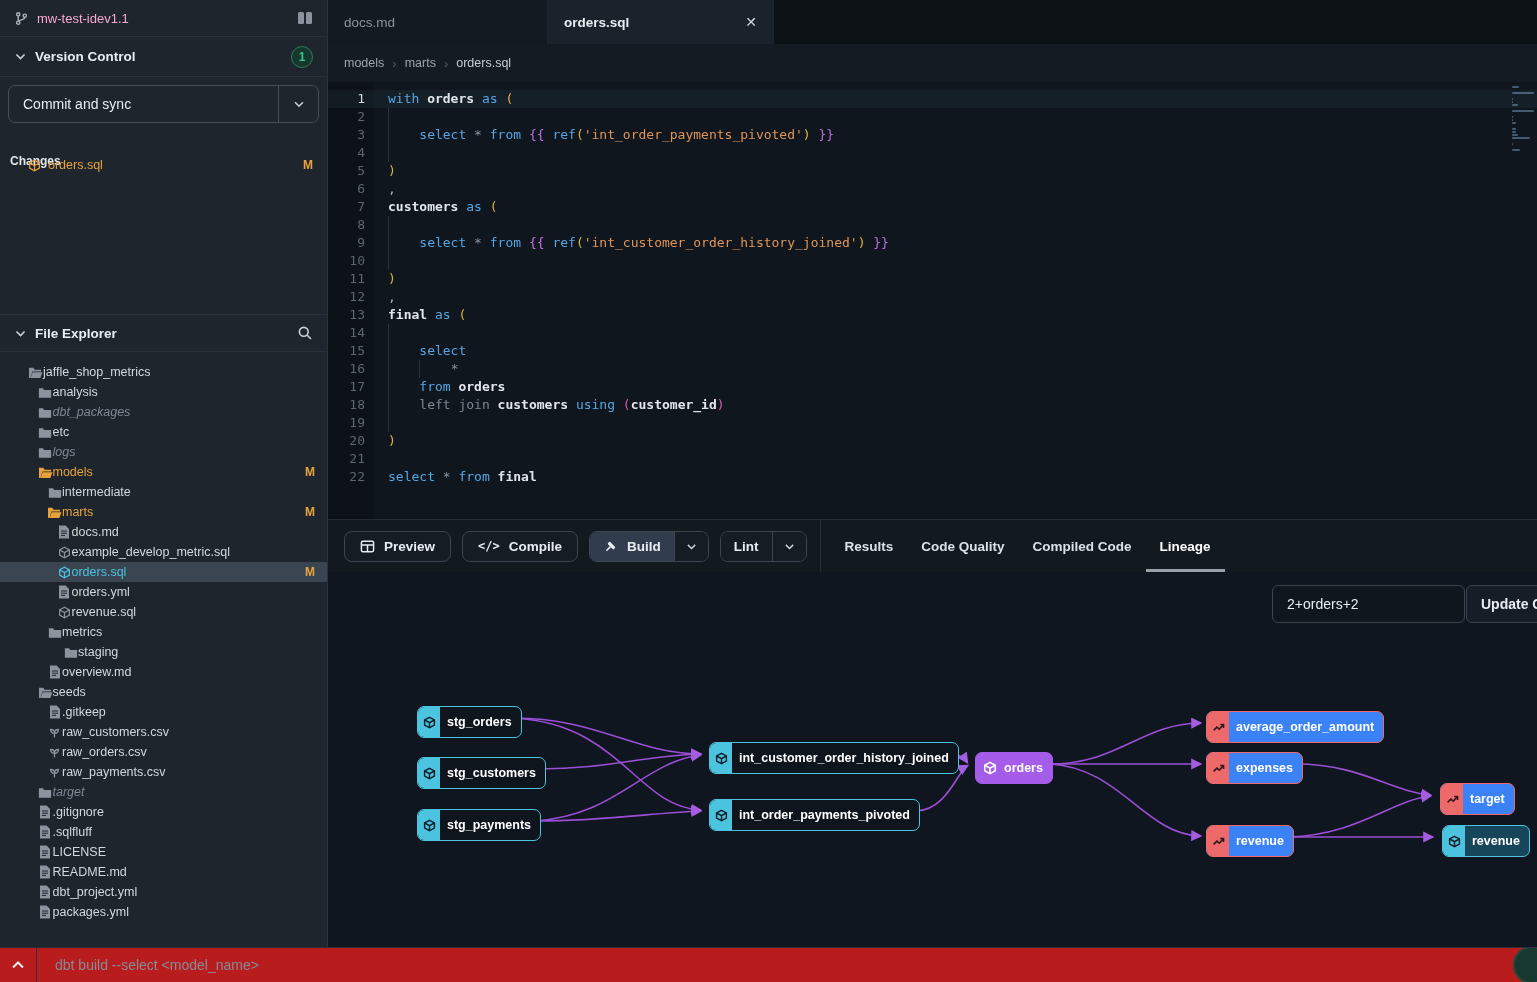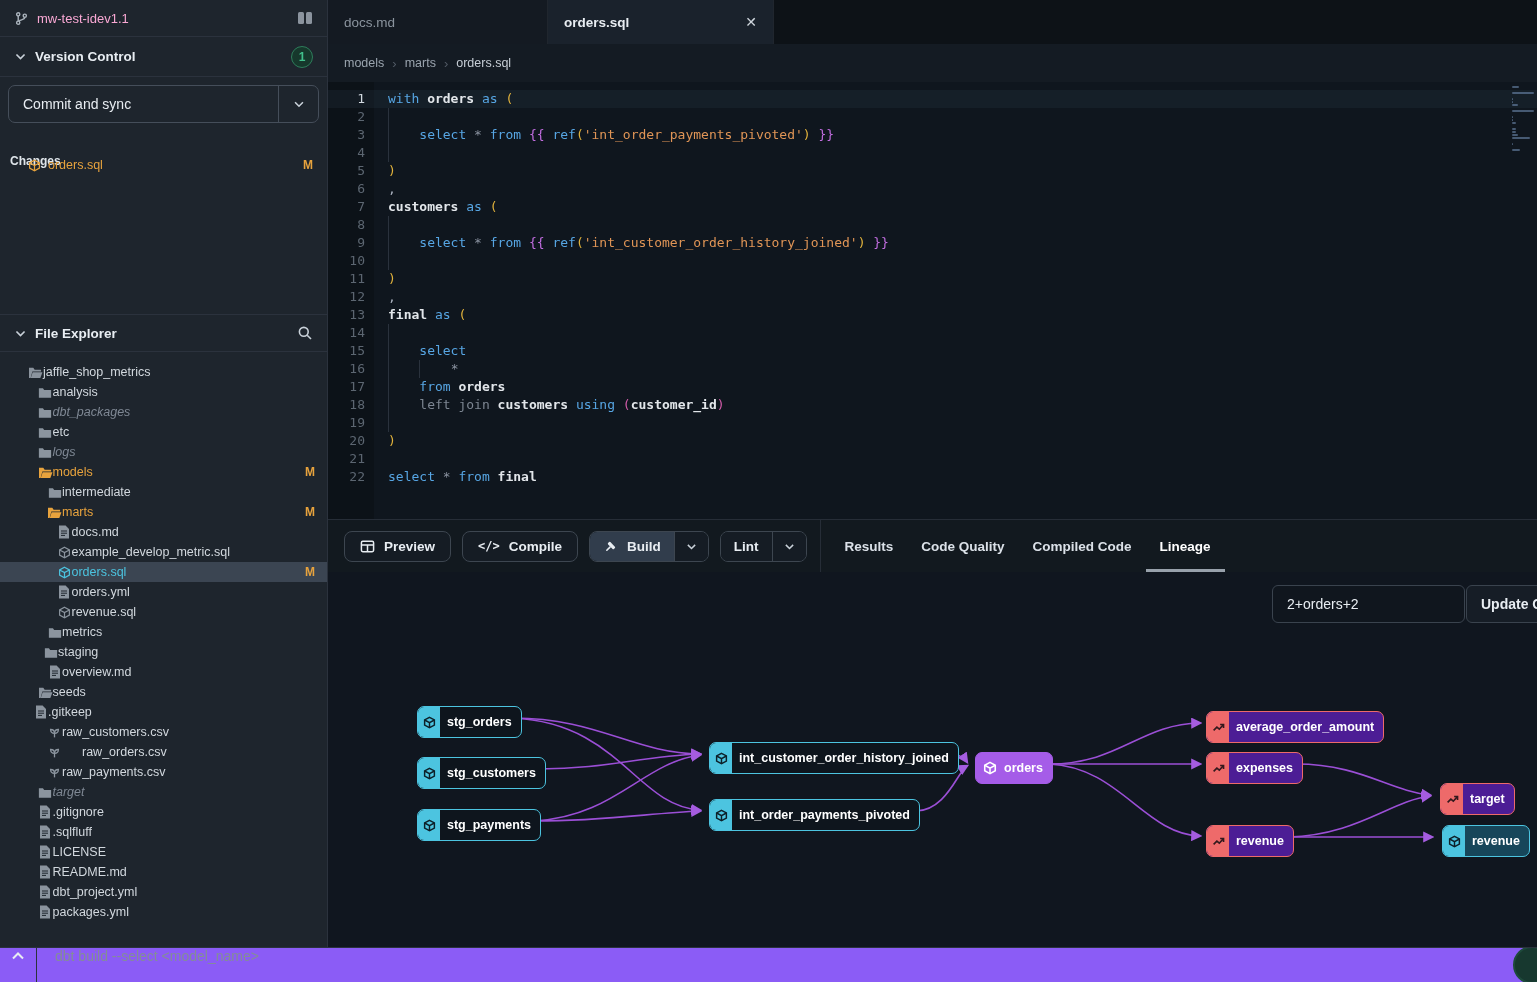--- a/index.html
+++ b/index.html
@@ -80,30 +80,30 @@
 
   .lineage { flex:0 0 375px; position:relative; background:#10161f; overflow:hidden; }
   .lg-edges { position:absolute; left:0; top:0; }
   .lg-node { position:absolute; height:32px; display:flex; align-items:center; border-radius:7px; border:1.5px solid; overflow:hidden; font-size:12.5px; font-weight:700; color:#fff; cursor:pointer; white-space:nowrap; }
   .lg-node .lg-chip { width:22px; height:100%; display:flex; align-items:center; justify-content:center; }
   .lg-node .lg-label { padding:0 9px 0 7px; }
   .lg-node.model { border-color:#4cc4e0; background:#0e151d; }
   .lg-node.model .lg-chip { background:#4cc4e0; }
   .lg-node.model-teal { border-color:#4cc4e0; background:#17465a; }
   .lg-node.model-teal .lg-chip { background:#4cc4e0; }
-  .lg-node.metric { border-color:#ee6a6a; background:#4c1d95;align-items:center; }
+  .lg-node.metric { border-color:#ee6a6a; background:#3b82f6;align-items:center; }
   .lg-node.metric .lg-chip { background:#ee6a6a; }
   .lg-node.model-selected { border-color:#a55ce8; background:#a55ce8; }
   .lg-node.model-selected .lg-chip { background:transparent; width:18px; margin-left:5px; }
   .lg-node.model-selected .lg-label { padding-left:5px; }
   .lg-input { position:absolute; left:944px; top:13px; width:193px; height:38px; background:#10161e; border:1px solid #3a434e; border-radius:6px; color:#e8edf2; font-size:14px; padding:0 14px; font-family:"Liberation Sans", sans-serif; }
   .lg-update { position:absolute; left:1138px; top:13px; height:38px; width:130px; background:#161d26; border:1px solid #3a434e; border-radius:6px; color:#e8edf2; font-size:14px; font-weight:600; text-align:left; padding:0 0 0 14px; white-space:nowrap; overflow:hidden; cursor:pointer; font-family:"Liberation Sans", sans-serif; }
 
   
-  .cmdbar { position:absolute; left:0; top:947px; width:1537px; height:35px; background:#8b5cf6; border-top:1px solid #2b323d; display:flex; align-items:flex-start; overflow:hidden; }
+  .cmdbar { position:absolute; left:0; top:947px; width:1537px; height:35px; background:#b91c1c; border-top:1px solid #2b323d; display:flex; align-items:center; overflow:hidden; }
   .cmd-chevron { width:36px; display:flex; align-items:center; justify-content:center; cursor:pointer; }
   .cmd-divider { width:1px; height:35px; background:#2b323d; }
   .cmd-input { flex:1; background:transparent; border:none; outline:none; color:#e8edf2; font-size:14px; padding-left:18px; font-family:"Liberation Sans", sans-serif; }
   .cmd-input::placeholder { color:#848d97; }
   .status-dot { position:absolute; right:-14px; top:50%; transform:translateY(-50%); width:38px; height:38px; border-radius:50%; background:#17382f; border:2px solid #1e4a3c; }
   svg { display:block; }
 </style>
 </head>
 <body>
 
@@ -293,21 +293,21 @@
           <span class="t-label">revenue.sql</span>
         </div>
         <div class="tree-row" style="padding-left: 47px;">
           <span class="t-icon">
             <svg width="14" height="13" viewBox="0 0 16 14" fill="#8b949e">
               <path d="M1 2h4.6l1.5 2H15v9H1z"></path>
             </svg>
           </span>
           <span class="t-label">metrics</span>
         </div>
-        <div class="tree-row" style="padding-left: 43px;">
+        <div class="tree-row" style="padding-left: 63px;">
           <span class="t-icon">
             <svg width="14" height="13" viewBox="0 0 16 14" fill="#8b949e">
               <path d="M1 2h4.6l1.5 2H15v9H1z"></path>
             </svg>
           </span>
           <span class="t-label">staging</span>
         </div>
         <div class="tree-row" style="padding-left: 47px;">
           <span class="t-icon">
             <svg width="12" height="14" viewBox="0 0 12 14" fill="#8b949e">
@@ -319,40 +319,40 @@
         </div>
         <div class="tree-row" style="padding-left: 37.5px;">
           <span class="t-icon">
             <svg width="15" height="13" viewBox="0 0 16 14" fill="#8b949e">
               <path d="M1 2h4.6l1.5 2H14v2H4.6L2.8 13H1z"></path>
               <path d="M4.9 6.8h10.6L13.2 13H2.9z"></path>
             </svg>
           </span>
           <span class="t-label">seeds</span>
         </div>
-        <div class="tree-row" style="padding-left: 33px;">
+        <div class="tree-row" style="padding-left: 47px;">
           <span class="t-icon">
             <svg width="12" height="14" viewBox="0 0 12 14" fill="#8b949e">
               <path d="M1 0.5h6.6L11 4v9.5H1z"></path>
               <path d="M3 6h6M3 8.2h6M3 10.4h4" stroke="#1e252d" stroke-width="1"></path>
             </svg>
           </span>
           <span class="t-label">.gitkeep</span>
         </div>
         <div class="tree-row" style="padding-left: 47px;">
           <span class="t-icon">
             <svg width="13" height="13" viewBox="0 0 16 16" fill="none" stroke="#8b949e" stroke-width="1.6">
               <path d="M8 14V8.5"></path>
               <path d="M8 9C8 6 6.2 4.3 3.2 4.3 3.2 7.4 5.2 9 8 9Z"></path>
               <path d="M8 9c0-3 1.8-4.7 4.8-4.7C12.8 7.4 10.8 9 8 9Z"></path>
             </svg>
           </span>
           <span class="t-label">raw_customers.csv</span>
         </div>
-        <div class="tree-row" style="padding-left: 47px; gap: 20px;">
+        <div class="tree-row" style="padding-left: 47px;">
           <span class="t-icon">
             <svg width="13" height="13" viewBox="0 0 16 16" fill="none" stroke="#8b949e" stroke-width="1.6">
               <path d="M8 14V8.5"></path>
               <path d="M8 9C8 6 6.2 4.3 3.2 4.3 3.2 7.4 5.2 9 8 9Z"></path>
               <path d="M8 9c0-3 1.8-4.7 4.8-4.7C12.8 7.4 10.8 9 8 9Z"></path>
             </svg>
           </span>
           <span class="t-label">raw_orders.csv</span>
         </div>
         <div class="tree-row" style="padding-left: 47px;">

